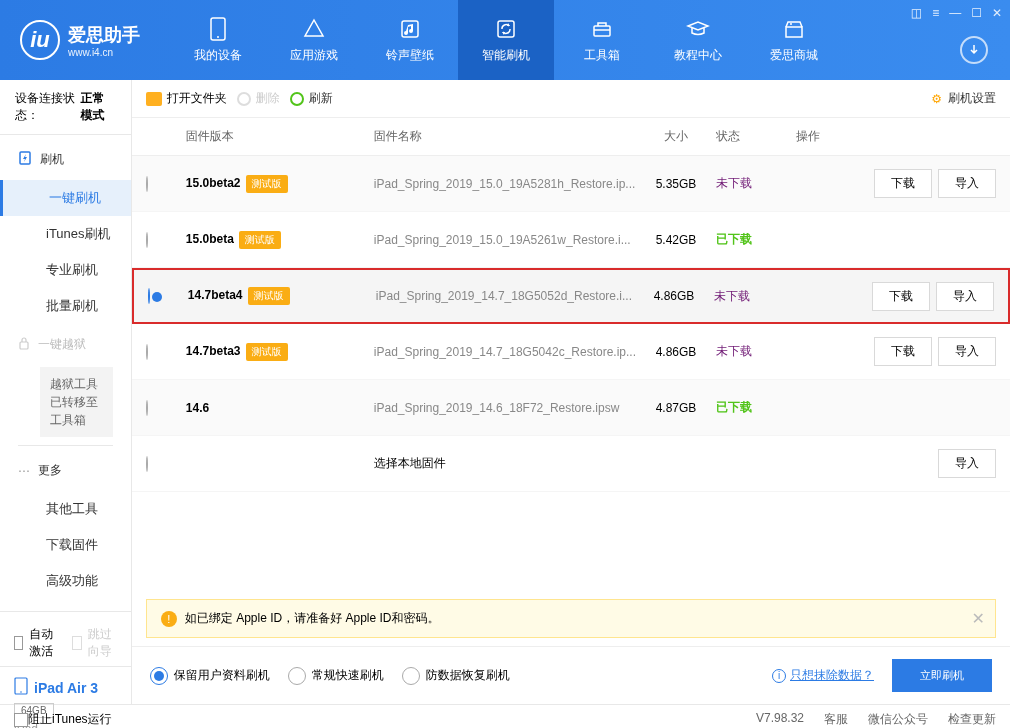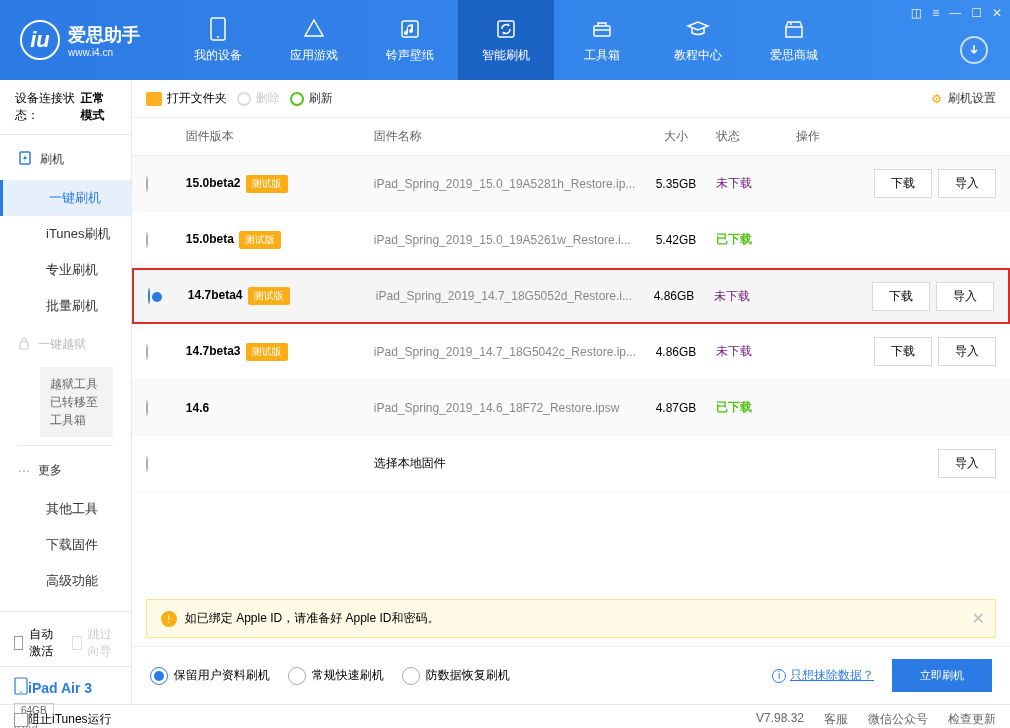--- a/index.html
+++ b/index.html
@@ -26,21 +26,21 @@
     .side-head-icon { color: #2c7be4; }
     .side-list { padding: 4px 0; }
     .side-item { padding: 9px 0 9px 46px; color: #333; cursor: pointer; font-size: 13px; }
     .side-item.active { background: #e6f0fb; color: #2c7be4; border-left: 3px solid #2c7be4; }
     .side-box { margin: 6px 18px 6px 40px; padding: 8px 10px; background: #f3f3f3; color: #666; font-size: 12px; line-height: 1.5; }
     .side-divider { height: 1px; background: #e8e8e8; margin: 8px 18px; }
     .side-bottom { margin-top: auto; border-top: 1px solid #e8e8e8; padding: 8px 0; }
     .check-row { display: flex; align-items: center; gap: 6px; padding: 6px 14px; }
     .checkbox { width: 14px; height: 14px; border: 1px solid #999; background: #fff; }
     .device-info { padding: 10px 14px; border-top: 1px solid #e8e8e8; }
-    .device-name { color: #2c7be4; font-size: 14px; font-weight: bold; display: flex; align-items: center; }
+    .device-name { color: #2c7be4; font-size: 14px; font-weight: bold; display: flex; align-items: center; gap: 6px; }
     .badge { display: inline-block; border: 1px solid #ccc; padding: 1px 6px; font-size: 10px; color: #666; margin-top: 5px; }
     .device-type { color: #999; margin-top: 4px; }
     .content { flex: 1; display: flex; flex-direction: column; background: #fff; position: relative; }
     .toolbar { display: flex; align-items: center; padding: 10px 14px; gap: 10px; border-bottom: 1px solid #eee; }
     .tb-btn { display: flex; align-items: center; gap: 5px; cursor: pointer; }
     .tb-btn.disabled { color: #ccc; }
     .tb-right { margin-left: auto; display: flex; align-items: center; gap: 6px; color: #333; cursor: pointer; }
     .gear-icon { color: #ffa500; }
     .table-head { display: flex; padding: 10px 14px; color: #666; border-bottom: 1px solid #eee; }
     .col-radio { width: 40px; }

